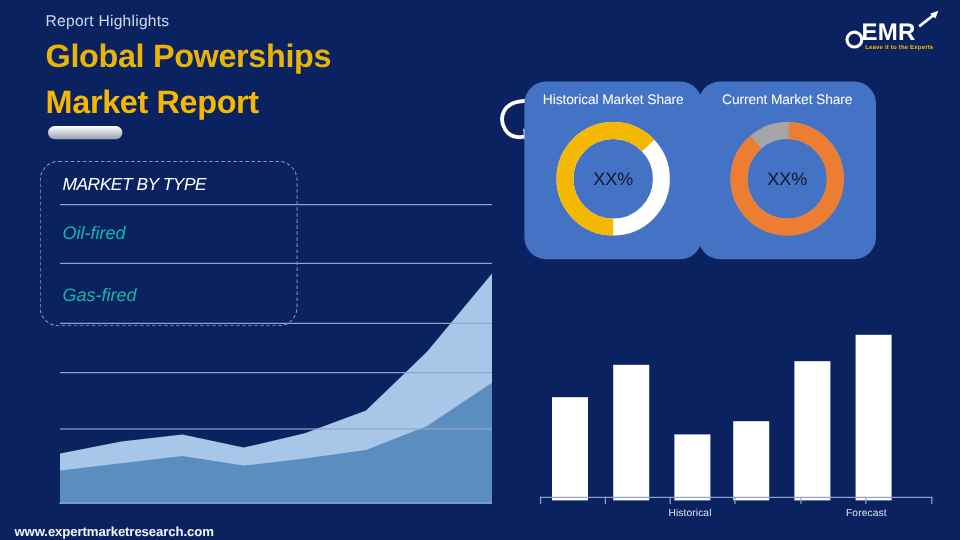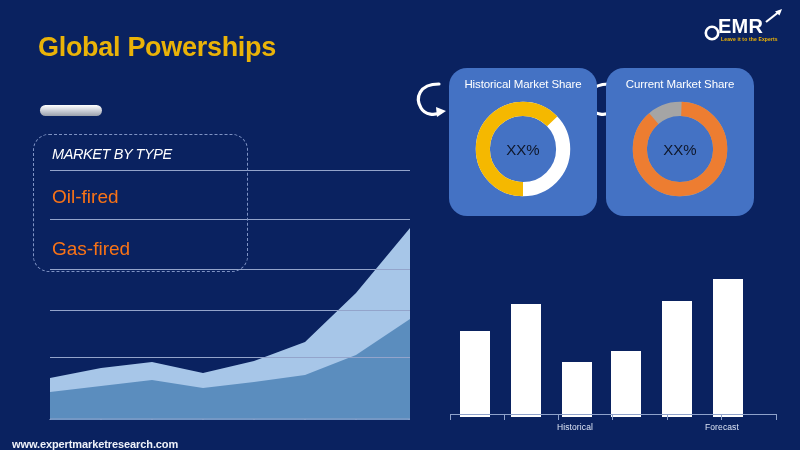--- a/index.html
+++ b/index.html
@@ -45,21 +45,21 @@
     position: absolute; left: 33px; top: 134px;
     width: 215px; height: 138px;
     border: 1.4px dashed #7f93c4; border-radius: 16px;
   }
   .mbt-title {
     position: absolute; left: 52px; top: 146px;
     font-size: 14.5px; color: #ffffff; letter-spacing: -0.4px; font-style: italic;
   }
   .mbt-item {
     position: absolute; left: 52px;
-    font-size: 19px; color: #f97316;
+    font-size: 15px; color: #14b8a6; font-style: italic;
   }
   .mbt-item.a { top: 186px; }
   .mbt-item.b { top: 238px; }
   .mbt-rule {
     position: absolute; left: 50px; width: 360px; height: 1px;
     background: #93a4cb;
   }
   .mbt-rule.r1 { top: 170px; }
   .mbt-rule.r2 { top: 219px; }
   .mbt-rule.r3 { top: 269px; }
@@ -70,22 +70,22 @@
     position: absolute; left: 50px; width: 360px; height: 1px; background: #93a4cb;
   }
   .area-grid.g4 { top: 310px; }
   .area-grid.g5 { top: 357px; }
 
   
   .donut-card {
     position: absolute; top: 68px; width: 148px; height: 148px;
     background: #4472c4; border-radius: 18px;
   }
-  .donut-card.c1 { left: 449px; }
-  .donut-card.c2 { left: 606px; padding-left: 12px; }
+  .donut-card.c1 { left: 437px; }
+  .donut-card.c2 { left: 582px; padding-left: 12px; }
   .donut-card-title {
     position: absolute; top: 10px; left: 0; right: 0;
     text-align: center; font-size: 11.5px; color: #ffffff; letter-spacing: -0.1px;
   }
   .donut-wrap { position: absolute; top: 28px; left: 50%; transform: translateX(-50%); }
   .donut-center {
     position: absolute; top: 0; left: 0; width: 100%; height: 100%;
     display: flex; align-items: center; justify-content: center;
     font-size: 15px; color: #0f172a; pointer-events: none;
   }
@@ -119,21 +119,23 @@
   .footer {
     position: absolute; left: 12px; bottom: 0;
     font-size: 11px; font-weight: bold; color: #f0f3fa; letter-spacing: -0.1px;
   }
 </style>
 </head>
 <body>
 
 <div id="page">
 
+  <div class="eyebrow">Report Highlights</div>
   <div class="title-main">Global Powerships</div>
+  <div class="title-sub">Market Report</div>
   <div class="title-pill"></div>
 
   <svg class="logo" viewBox="0 0 92 40">
     <path d="M70 16 L84 5" stroke="#ffffff" stroke-width="2.2" fill="none"></path>
     <polygon points="86,3 79,5.5 83.5,9.5" fill="#ffffff"></polygon>
     <circle cx="16" cy="27" r="6.2" fill="none" stroke="#ffffff" stroke-width="2.6"></circle>
     <text x="22" y="27" font-family="Liberation Sans, sans-serif" font-size="20" font-weight="bold" fill="#ffffff" letter-spacing="0.2">EMR</text>
     <text x="25" y="34.5" font-family="Liberation Sans, sans-serif" font-size="5" font-weight="bold" fill="#f5b800" letter-spacing="0.15">Leave it to the Experts</text>
   </svg>
 

